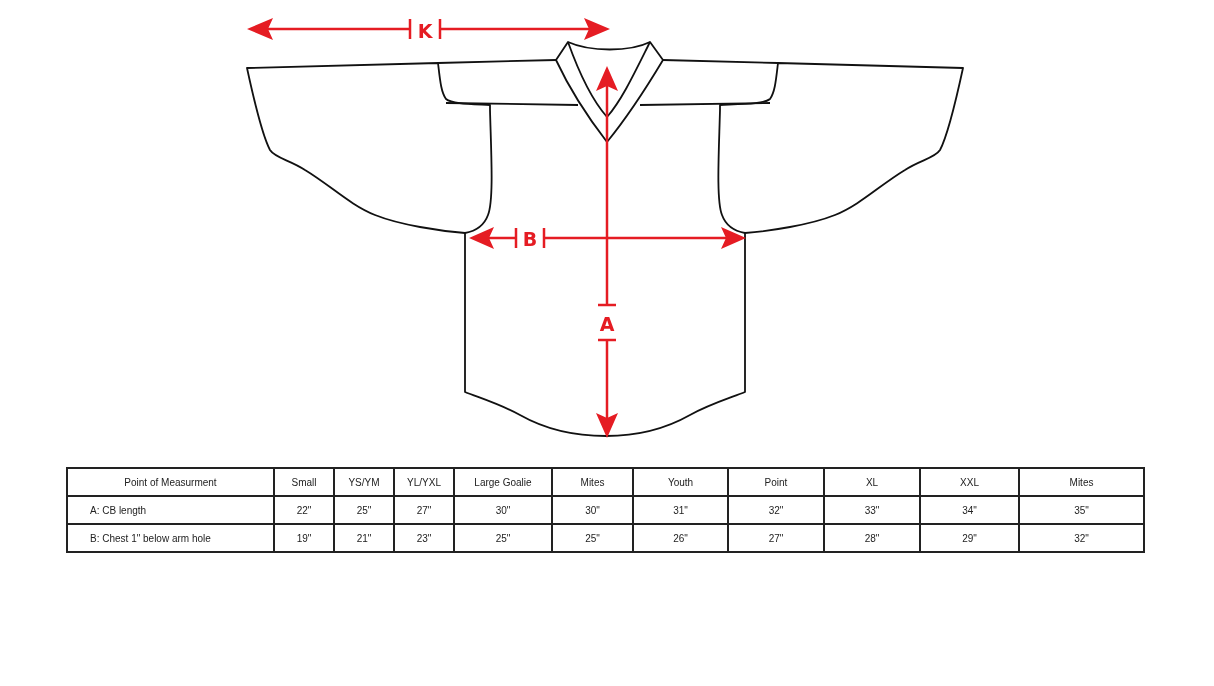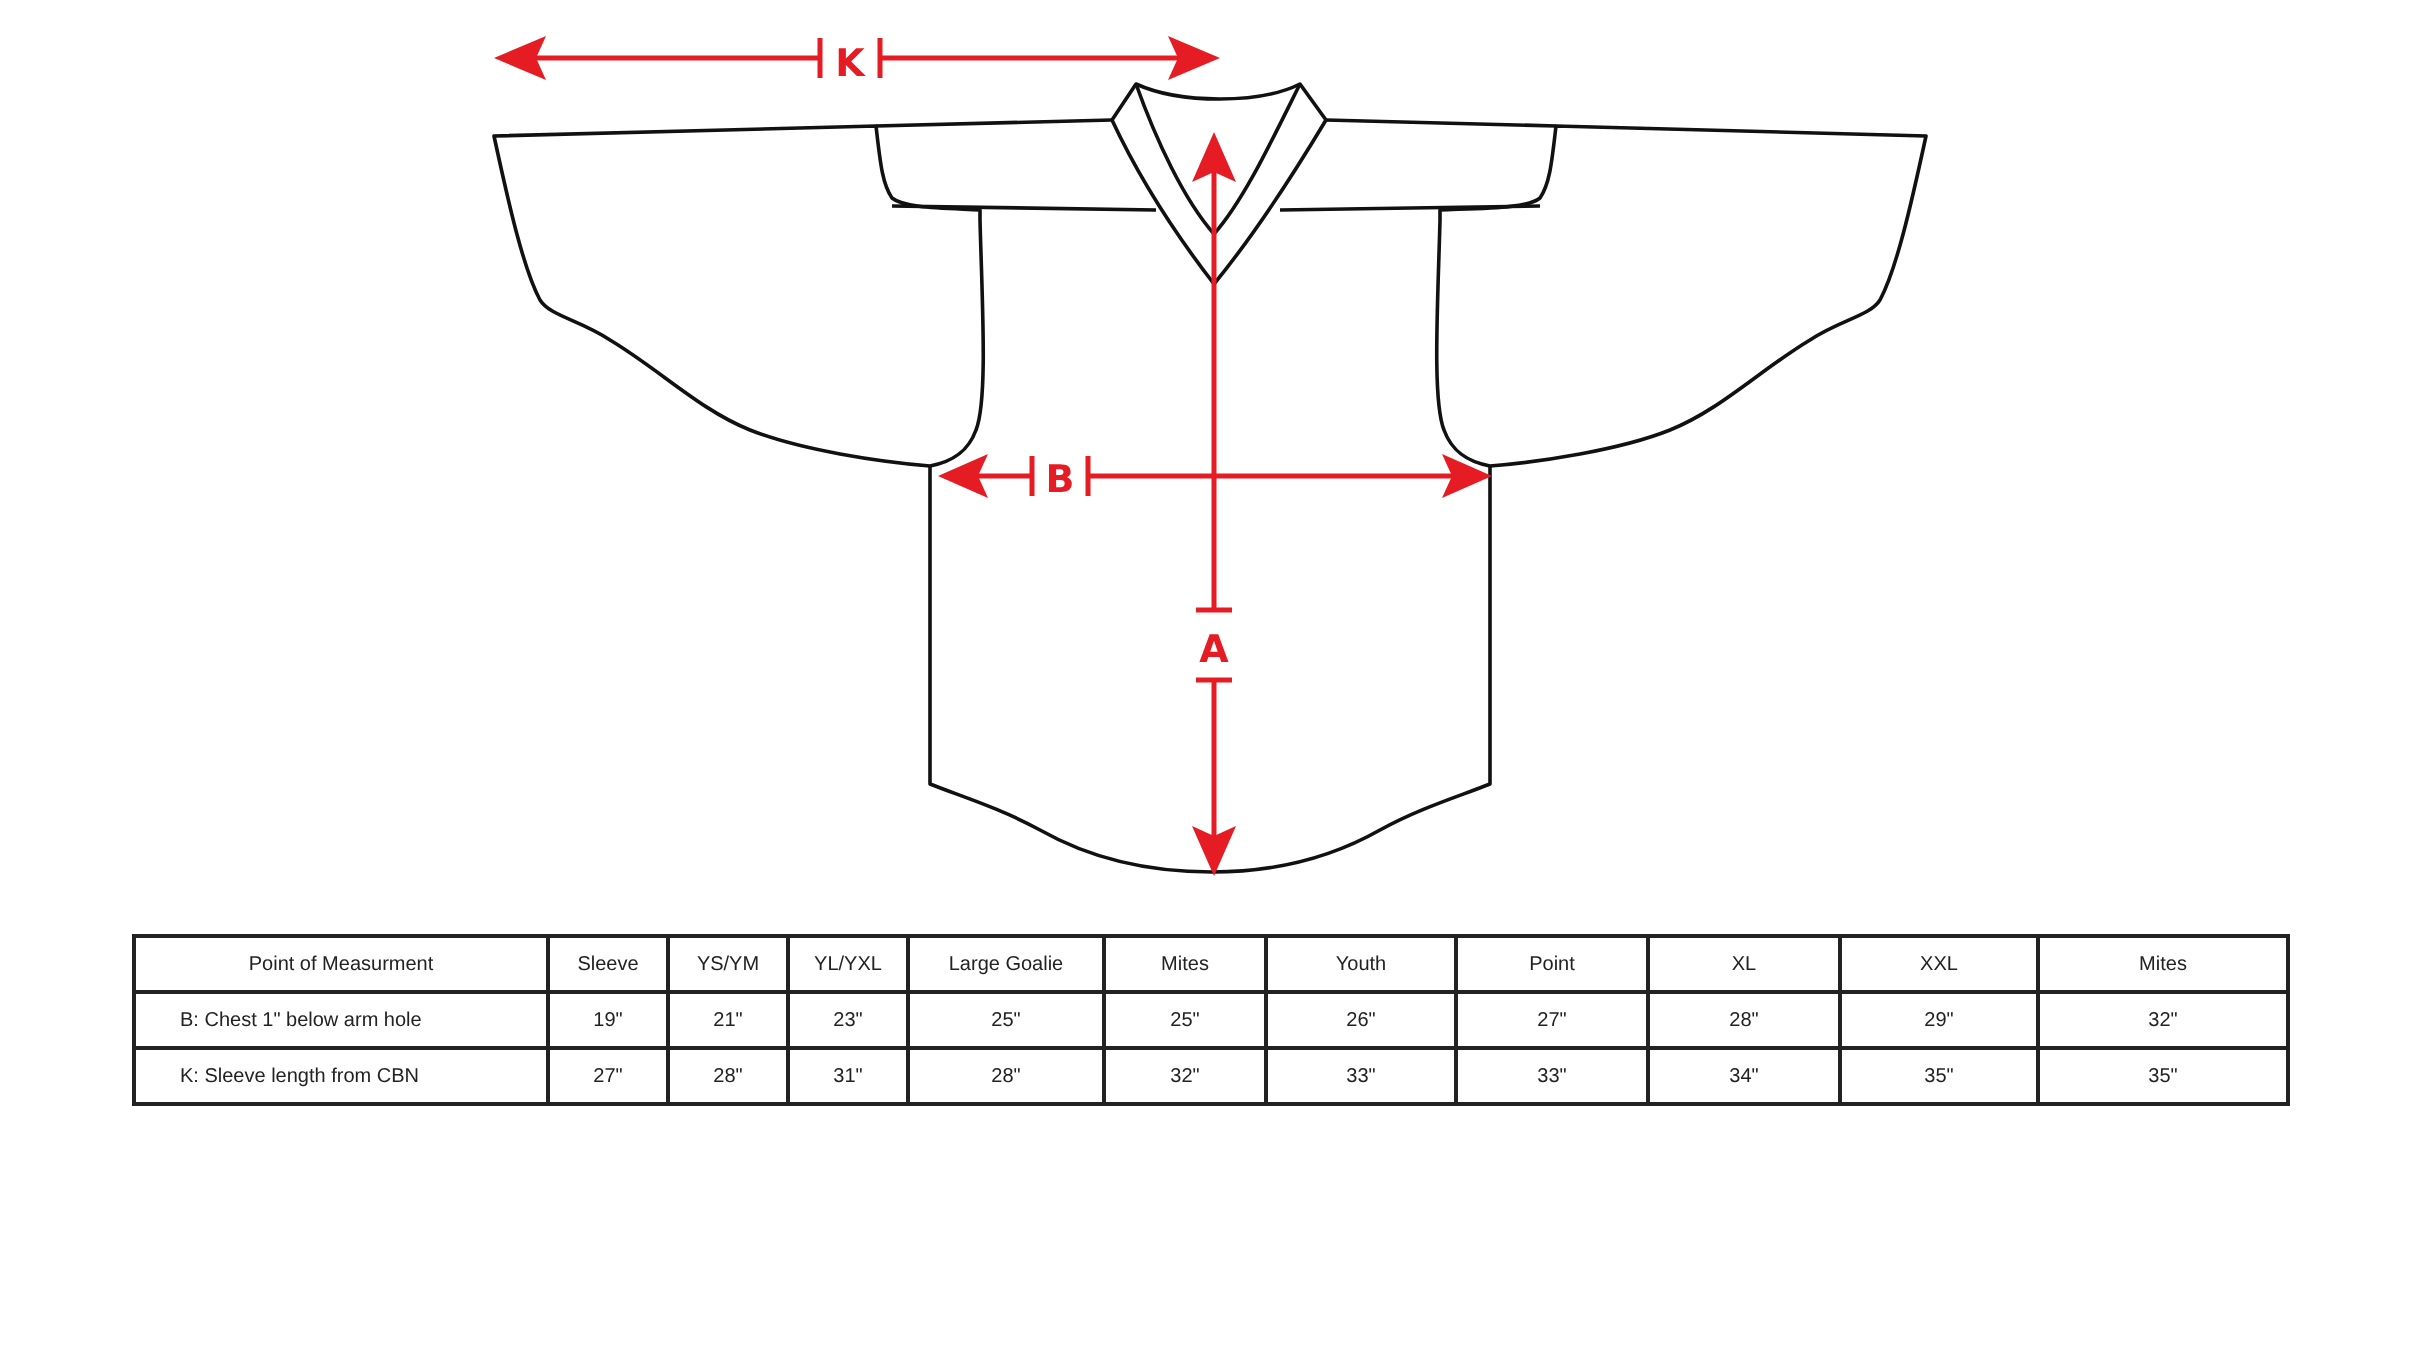--- a/index.html
+++ b/index.html
@@ -73,53 +73,53 @@
       <col style="width:81px">
       <col style="width:95px">
       <col style="width:96px">
     <col style="width:96px">
       <col style="width:99px">
       <col style="width:125px">
   </colgroup>
   <thead>
     <tr>
       <th class="rowlabel">Point of Measurment</th>
-      <th>Sleeve</th>
+      <th>Small</th>
       <th>YS/YM</th>
       <th>YL/YXL</th>
       <th>Large Goalie</th>
       <th>Mites</th>
       <th>Youth</th>
       <th>Point</th>
       <th>XL</th>
       <th>XXL</th>
       <th>Mites</th>
     </tr>
   </thead>
   <tbody>
     <tr>
+      <td class="rowlabel">A: CB length</td>
+      <td>22"</td>
+      <td>25"</td>
+      <td>27"</td>
+      <td>30"</td>
+      <td>30"</td>
+      <td>31"</td>
+      <td>32"</td>
+      <td>33"</td>
+      <td>34"</td>
+      <td>35"</td>
+    </tr>
+    <tr>
       <td class="rowlabel">B: Chest 1" below arm hole</td>
       <td>19"</td>
       <td>21"</td>
       <td>23"</td>
       <td>25"</td>
       <td>25"</td>
       <td>26"</td>
       <td>27"</td>
       <td>28"</td>
       <td>29"</td>
       <td>32"</td>
     </tr>
-    <tr>
-      <td class="rowlabel">K: Sleeve length from CBN</td>
-      <td>27"</td>
-      <td>28"</td>
-      <td>31"</td>
-      <td>28"</td>
-      <td>32"</td>
-      <td>33"</td>
-      <td>33"</td>
-      <td>34"</td>
-      <td>35"</td>
-      <td>35"</td>
-    </tr>
   </tbody>
 </table>
 
 </body></html>

